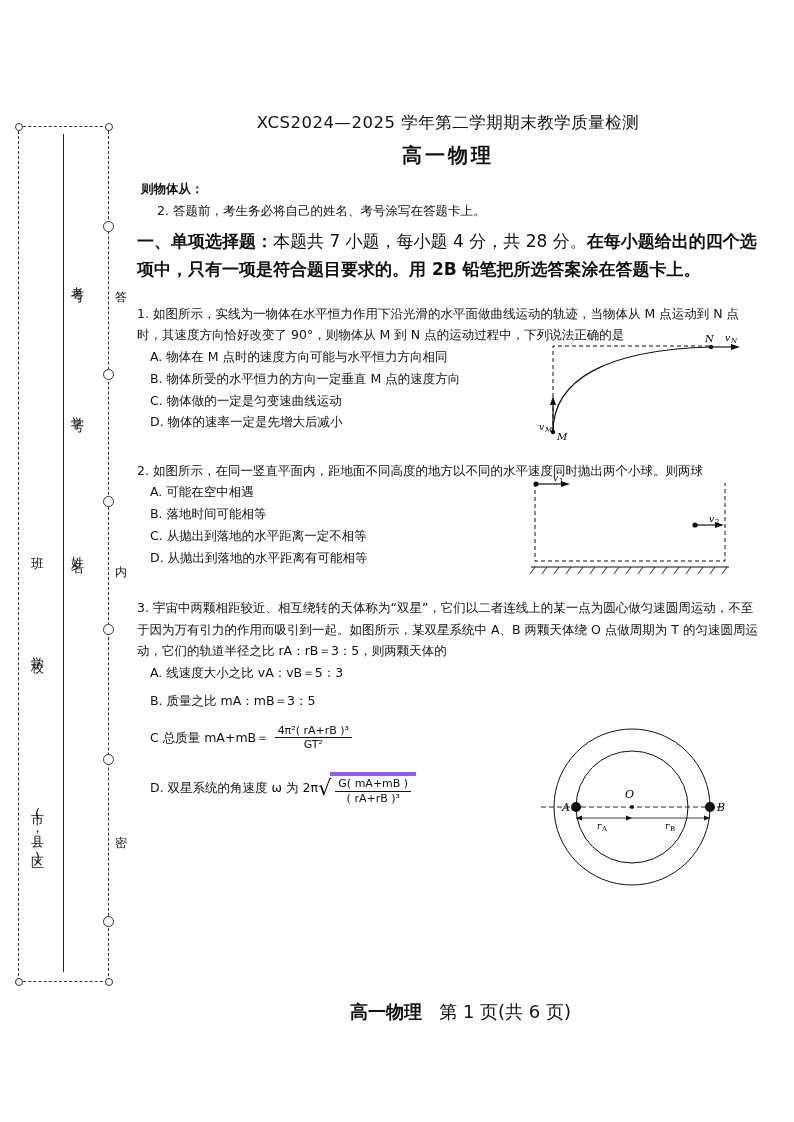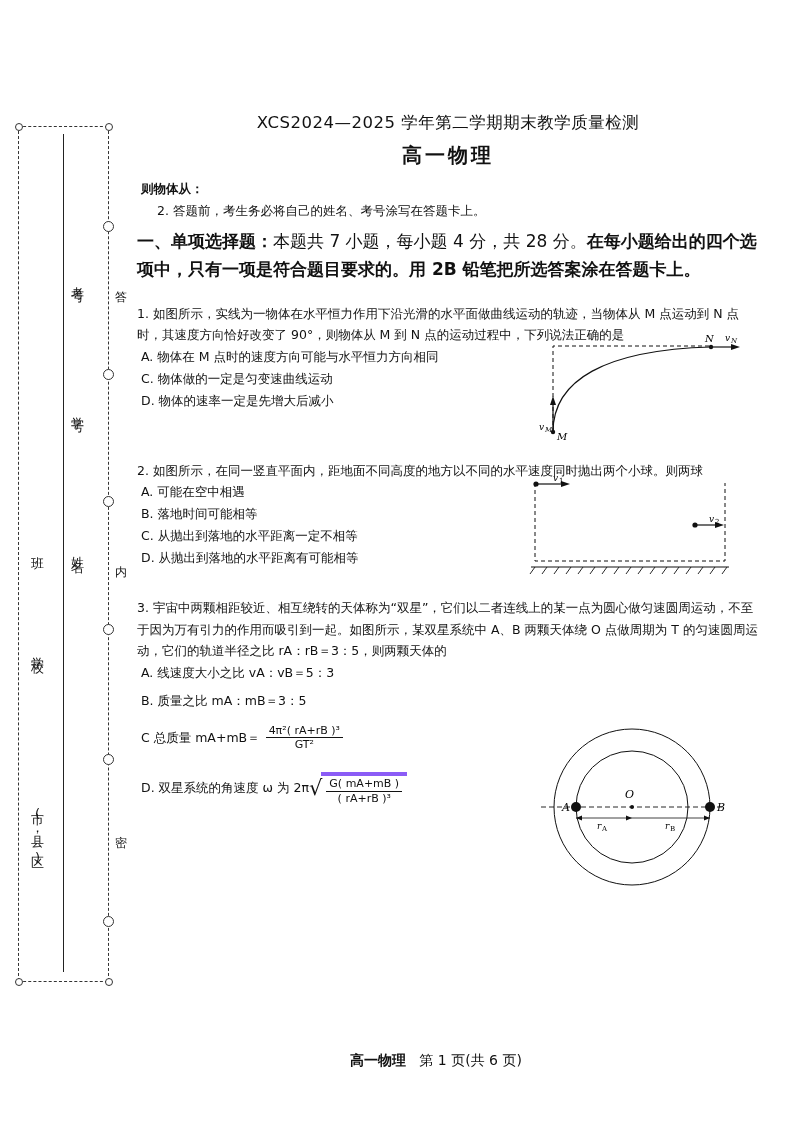--- a/index.html
+++ b/index.html
@@ -62,34 +62,34 @@
     text-align:center;font-size:20px;font-weight:bold;letter-spacing:3px;
     margin:8px 0 12px 0;
   }
   .notice-title{font-size:12.5px;font-weight:bold;margin:6px 0 3px 4px;}
   .notice-item{font-size:12.5px;margin:3px 0 3px 20px;line-height:1.55;}
   .notice-cont{font-size:12.5px;margin:3px 0 3px 0px;line-height:1.55;}
   .section-head{font-size:17px;font-weight:bold;line-height:1.6;margin:8px 0 20px 0;}
   .section-head .thin{font-weight:normal;}
   .q{position:relative;font-size:12.5px;line-height:1.72;margin:6px 0 4px 0;}
   .q-body{}
-  .opt{font-size:12.5px;line-height:1.75;margin-left:4px;}
+  .opt{font-size:12.5px;line-height:1.75;margin-left:13px;}
   .frac{
     display:inline-block;vertical-align:middle;text-align:center;
     font-size:11px;line-height:1.25;margin:0 2px;
   }
   .frac .num{display:block;border-bottom:1px solid #111;padding:0 3px;}
   .frac .den{display:block;padding:0 3px;}
   .sqrt{
     display:inline-block;vertical-align:middle;position:relative;
     border-top:4px solid #8b5cf6;padding:1px 3px 0 3px;margin-left:-1px;
   }
   .radic{display:inline-block;vertical-align:middle;font-size:21px;line-height:1;}
   .footer{
-    position:absolute;left:350px;top:1052px;font-size:14px;
+    position:absolute;left:350px;top:1000px;font-size:18px;
   }
   .footer b{font-weight:bold;}
   
   .fig{position:absolute;}
 </style>
 </head>
 <body>
 
 <div class="seal-strip">
   <div class="seal-line vline-outer"></div>
@@ -134,20 +134,21 @@
     <span>一、单项选择题：</span><span class="thin">本题共 7 小题，每小题 4 分，共 28 分。</span><span>在每小题给出的四个选项中，只有一项是符合题目要求的。用 2B 铅笔把所选答案涂在答题卡上。</span>
   </div>
 
   <div class="q" style="margin-top:8px;">
     <div class="q-body">
       <span>1.</span>
       <span>如图所示，实线为一物体在水平恒力作用下沿光滑的水平面做曲线运动的轨迹，当物体从 M 点运动到 N 点时，其速度方向恰好改变了 90°，则物体从 M 到 N 点的运动过程中，下列说法正确的是</span>
     </div>
     <div style="position:relative;min-height:108px;">
       <div class="opt">A. 物体在 M 点时的速度方向可能与水平恒力方向相同</div>
+      <div class="opt">B. 物体所受的水平恒力的方向一定垂直 M 点的速度方向</div>
       <div class="opt">C. 物体做的一定是匀变速曲线运动</div>
       <div class="opt">D. 物体的速率一定是先增大后减小</div>
 
       <div class="fig" style="left:398px;top:-14px;width:210px;height:110px;">
         <svg width="210" height="110" viewBox="0 0 210 110">
           <path d="M18,100 L18,14 L176,14" stroke="#111" stroke-width="1" fill="none" stroke-dasharray="4,3"></path>
           <path d="M18,100 C18,48 70,18 176,15" stroke="#111" stroke-width="1.2" fill="none"></path>
           <line x1="18" y1="100" x2="18" y2="70" stroke="#111" stroke-width="1.2"></line>
           <polygon points="18,64 15,73 21,73" fill="#111"></polygon>
           <line x1="176" y1="15" x2="200" y2="15" stroke="#111" stroke-width="1.2"></line>

